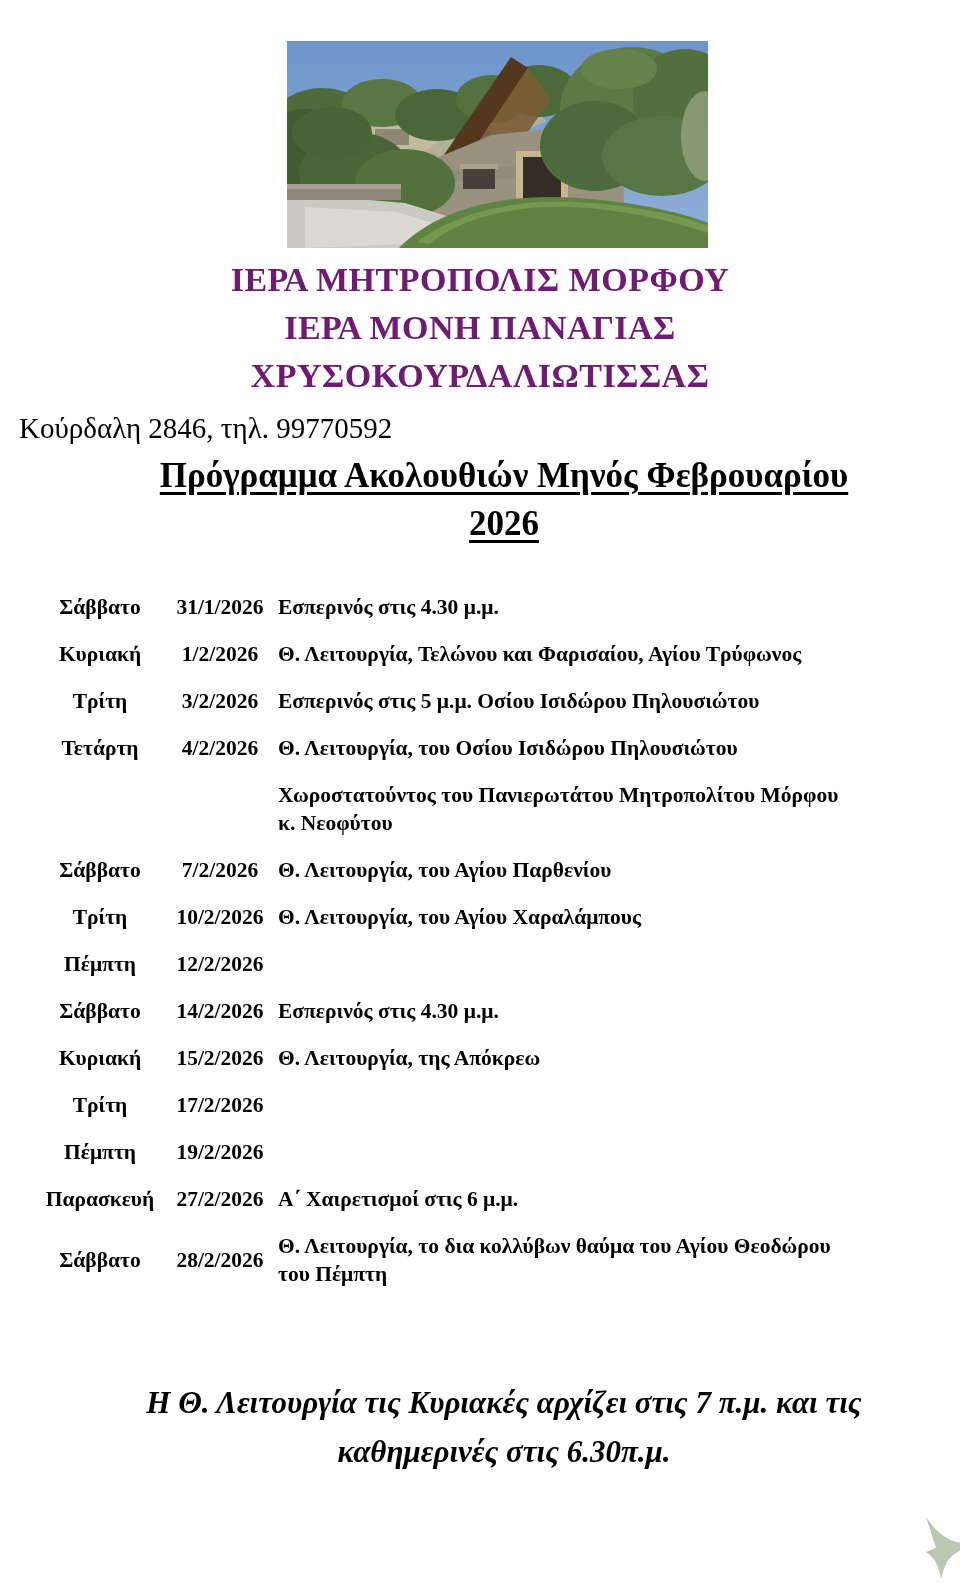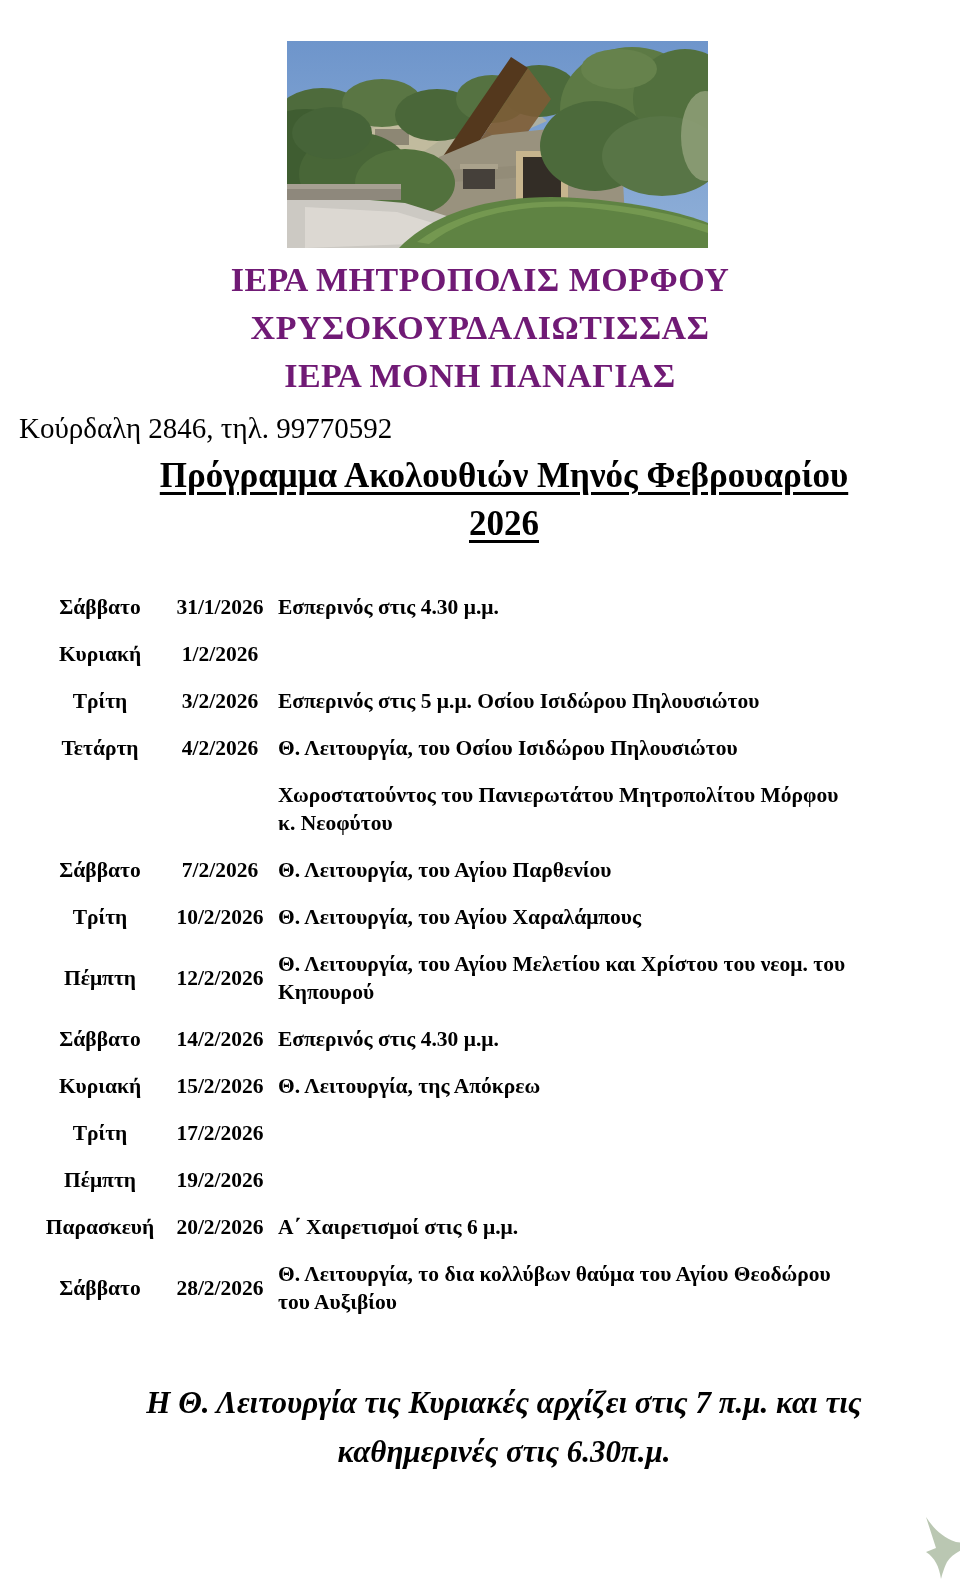--- a/index.html
+++ b/index.html
@@ -147,41 +147,42 @@
       <rect x="0" y="143" width="114" height="5" fill="#a7a093"></rect>
 
       <path d="M140,200 C200,186 270,184 330,192 L340,207 L140,207 Z" fill="#6e6a5f"></path>
       <path d="M112,207 C150,168 215,152 290,157 C350,161 396,172 421,182 L421,207 Z" fill="#5f8343"></path>
       <path d="M130,201 C170,171 225,158 290,161 C345,164 390,174 421,184 L421,192 C380,178 330,168 285,166 C225,164 175,177 142,203 Z" fill="#7ea156" opacity="0.7"></path>
     </svg>
   </div>
 
   <div class="church-title">
     <div>ΙΕΡΑ ΜΗΤΡΟΠΟΛΙΣ ΜΟΡΦΟΥ</div>
+    <div>ΙΕΡΑ ΜΟΝΗ ΠΑΝΑΓΙΑΣ</div>
     <div>ΧΡΥΣΟΚΟΥΡΔΑΛΙΩΤΙΣΣΑΣ</div>
-    <div>ΙΕΡΑ ΜΟΝΗ ΠΑΝΑΓΙΑΣ</div>
   </div>
 
   <div class="address">Κούρδαλη 2846, τηλ. 99770592</div>
 
   <div class="program-title">
     <div><span class="u">Πρόγραμμα Ακολουθιών Μηνός Φεβρουαρίου</span></div>
     <div><span class="u">2026</span></div>
   </div>
 
   <div class="schedule">
     <div class="schedule-row">
       <span class="col-day">Σάββατο</span>
       <span class="col-date">31/1/2026</span>
       <span class="col-desc">Εσπερινός στις 4.30 μ.μ.</span>
     </div>
 
     <div class="schedule-row">
       <span class="col-day">Κυριακή</span>
       <span class="col-date">1/2/2026</span>
+      <span class="col-desc">Θ. Λειτουργία, Τελώνου και Φαρισαίου, Αγίου Τρύφωνος</span>
     </div>
 
     <div class="schedule-row">
       <span class="col-day">Τρίτη</span>
       <span class="col-date">3/2/2026</span>
       <span class="col-desc">Εσπερινός στις 5 μ.μ. Οσίου Ισιδώρου Πηλουσιώτου</span>
     </div>
 
     <div class="schedule-row">
       <span class="col-day">Τετάρτη</span>
@@ -203,21 +204,20 @@
 
     <div class="schedule-row">
       <span class="col-day">Τρίτη</span>
       <span class="col-date">10/2/2026</span>
       <span class="col-desc">Θ. Λειτουργία, του Αγίου Χαραλάμπους</span>
     </div>
 
     <div class="schedule-row">
       <span class="col-day">Πέμπτη</span>
       <span class="col-date">12/2/2026</span>
-      <span class="col-desc">Θ. Λειτουργία, του Αγίου Μελετίου και Χρίστου του νεομ. του<div class="desc-line2">Κηπουρού</div></span>
     </div>
 
     <div class="schedule-row">
       <span class="col-day">Σάββατο</span>
       <span class="col-date">14/2/2026</span>
       <span class="col-desc">Εσπερινός στις 4.30 μ.μ.</span>
     </div>
 
     <div class="schedule-row">
       <span class="col-day">Κυριακή</span>
@@ -230,28 +230,28 @@
       <span class="col-date">17/2/2026</span>
     </div>
 
     <div class="schedule-row">
       <span class="col-day">Πέμπτη</span>
       <span class="col-date">19/2/2026</span>
     </div>
 
     <div class="schedule-row">
       <span class="col-day">Παρασκευή</span>
-      <span class="col-date">20/2/2026</span>
+      <span class="col-date">27/2/2026</span>
       <span class="col-desc">Α΄ Χαιρετισμοί στις 6 μ.μ.</span>
     </div>
 
     <div class="schedule-row">
       <span class="col-day">Σάββατο</span>
       <span class="col-date">28/2/2026</span>
-      <span class="col-desc">Θ. Λειτουργία, το δια κολλύβων θαύμα του Αγίου Θεοδώρου<div class="desc-line2">του Αυξιβίου</div></span>
+      <span class="col-desc">Θ. Λειτουργία, το δια κολλύβων θαύμα του Αγίου Θεοδώρου<div class="desc-line2">του Πέμπτη</div></span>
     </div>
   </div>
 
   <div class="footer-note">
     <div>Η Θ. Λειτουργία τις Κυριακές αρχίζει στις 7 π.μ. και τις</div>
     <div>καθημερινές στις 6.30π.μ.</div>
   </div>
 
   <div class="corner-leaf">
     <svg viewBox="0 0 58 66">

